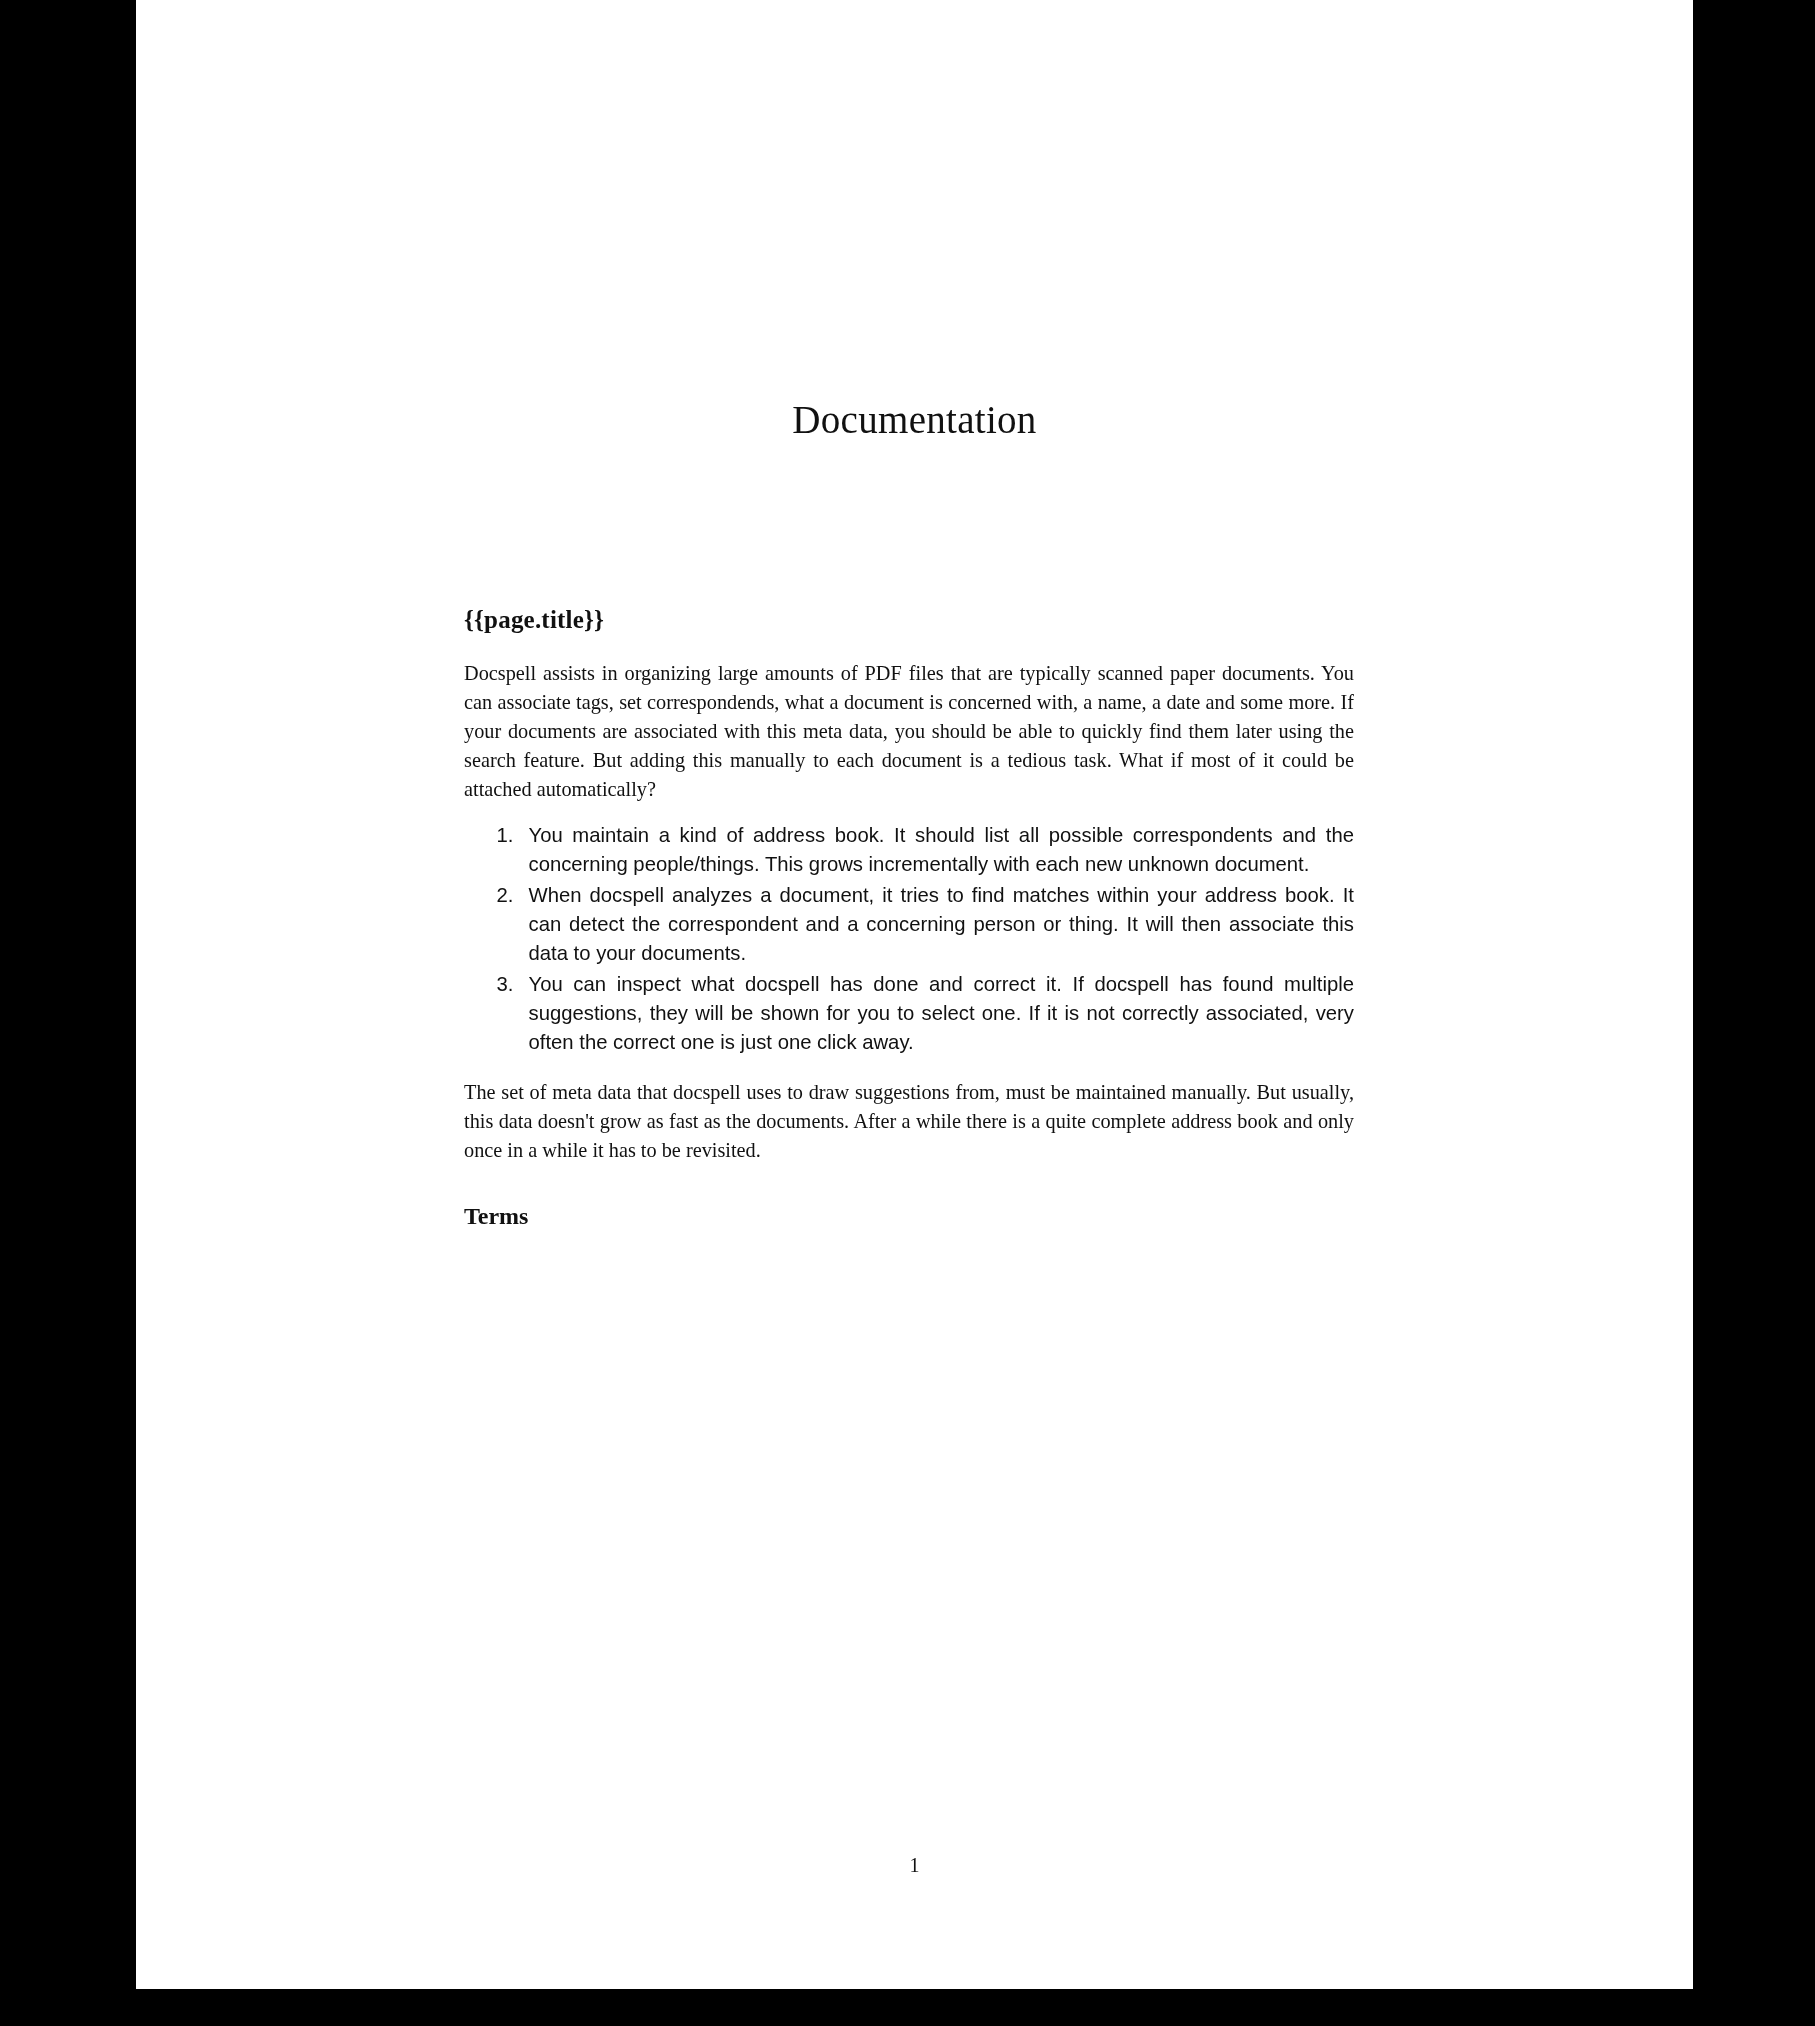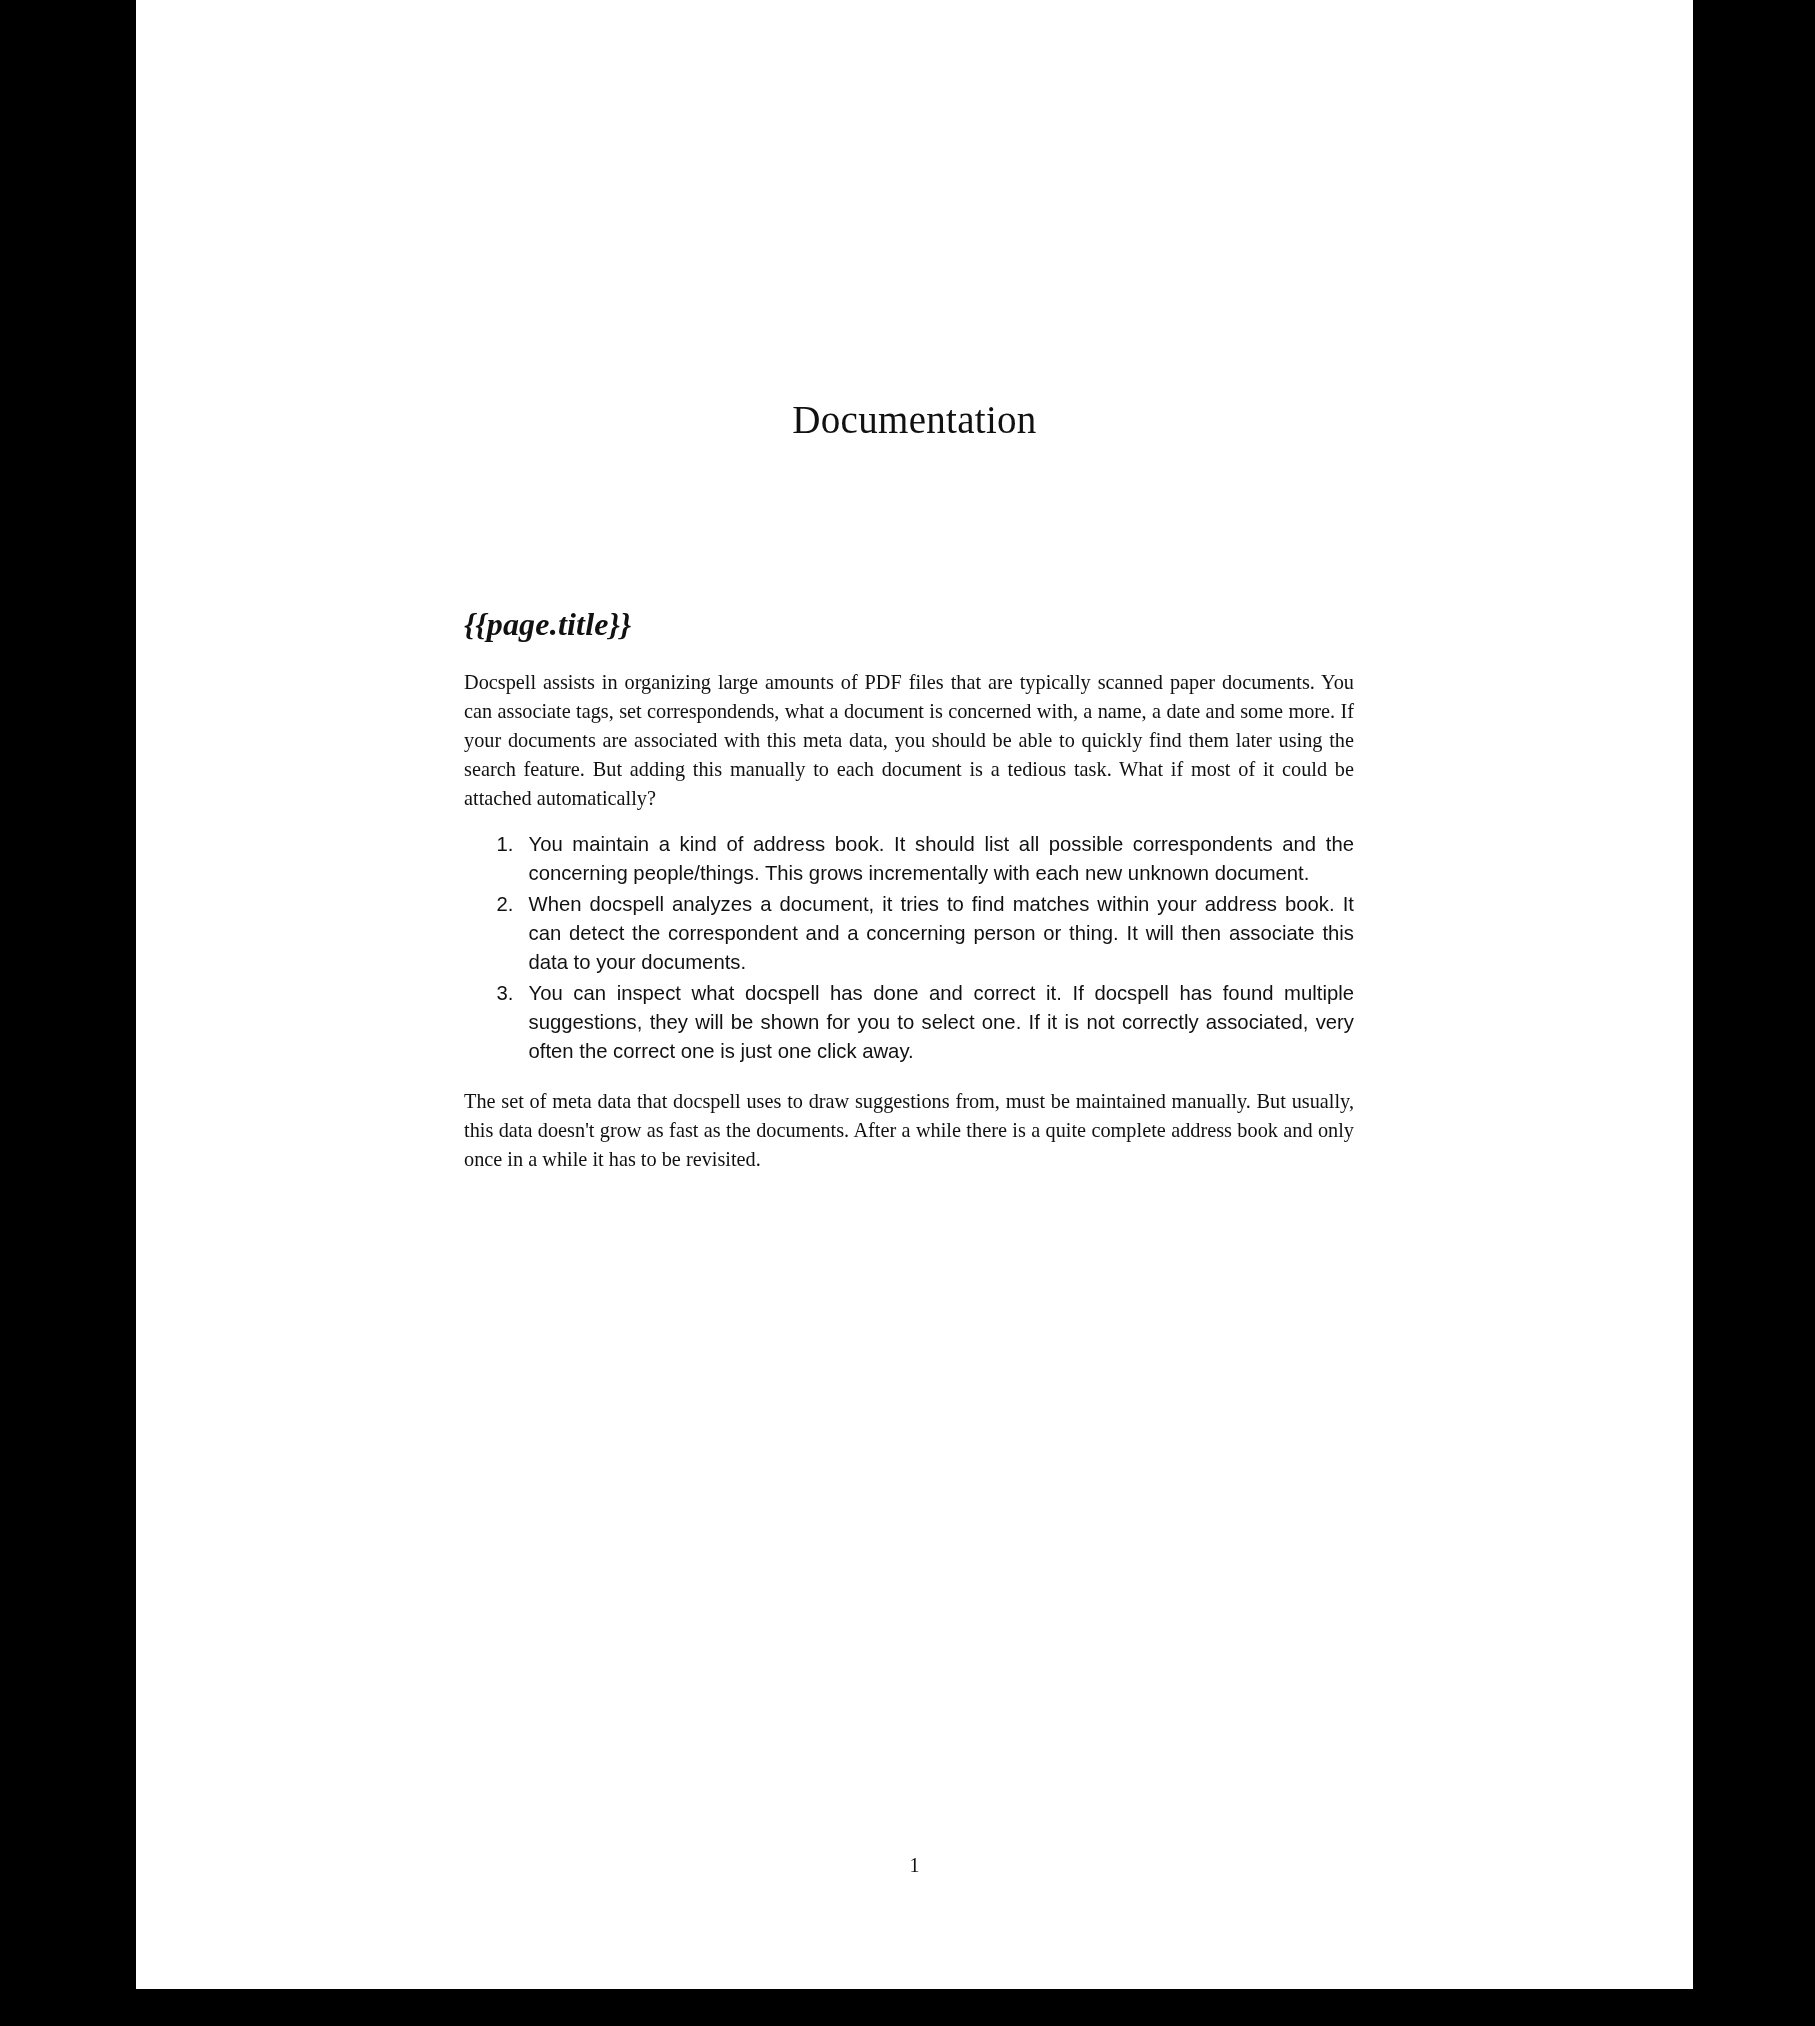--- a/index.html
+++ b/index.html
@@ -57,26 +57,25 @@
 
   .content {
     position: absolute;
     left: 328px;
     top: 606px;
     width: 890px;
     color: #111111;
   }
 
   h1.page-heading {
-    font-size: 32px;
+    font-size: 25px;
     font-weight: bold;
     margin: 0 0 24.6px 0;
     letter-spacing: 0.2px;
     font-family: "Liberation Serif", serif;
-    font-style: italic;
   }
 
   h2.section-heading {
     font-size: 24px;
     font-weight: bold;
     margin: 38px 0 17px 0;
     font-family: "Liberation Serif", serif;
   }
 
   p.para {
@@ -157,20 +156,21 @@
 
 
         <ol class="steps">
           <li>You maintain a kind of address book. It should list all possible correspondents and the concerning people/things. This grows incrementally with each new unknown document.</li>
           <li>When docspell analyzes a document, it tries to find matches within your address book. It can detect the correspondent and a concerning person or thing. It will then associate this data to your documents.</li>
           <li>You can inspect what docspell has done and correct it. If docspell has found multiple suggestions, they will be shown for you to select one. If it is not correctly associated, very often the correct one is just one click away.</li>
         </ol>
 
         <p class="para">The set of meta data that docspell uses to draw suggestions from, must be maintained manually. But usually, this data doesn't grow as fast as the documents. After a while there is a quite complete address book and only once in a while it has to be revisited.</p>
 
+        <h2 class="section-heading">Terms</h2>
 
 
       </div>
 
       <div class="page-number">1</div>
 
     </div>
   </div>
 
 

